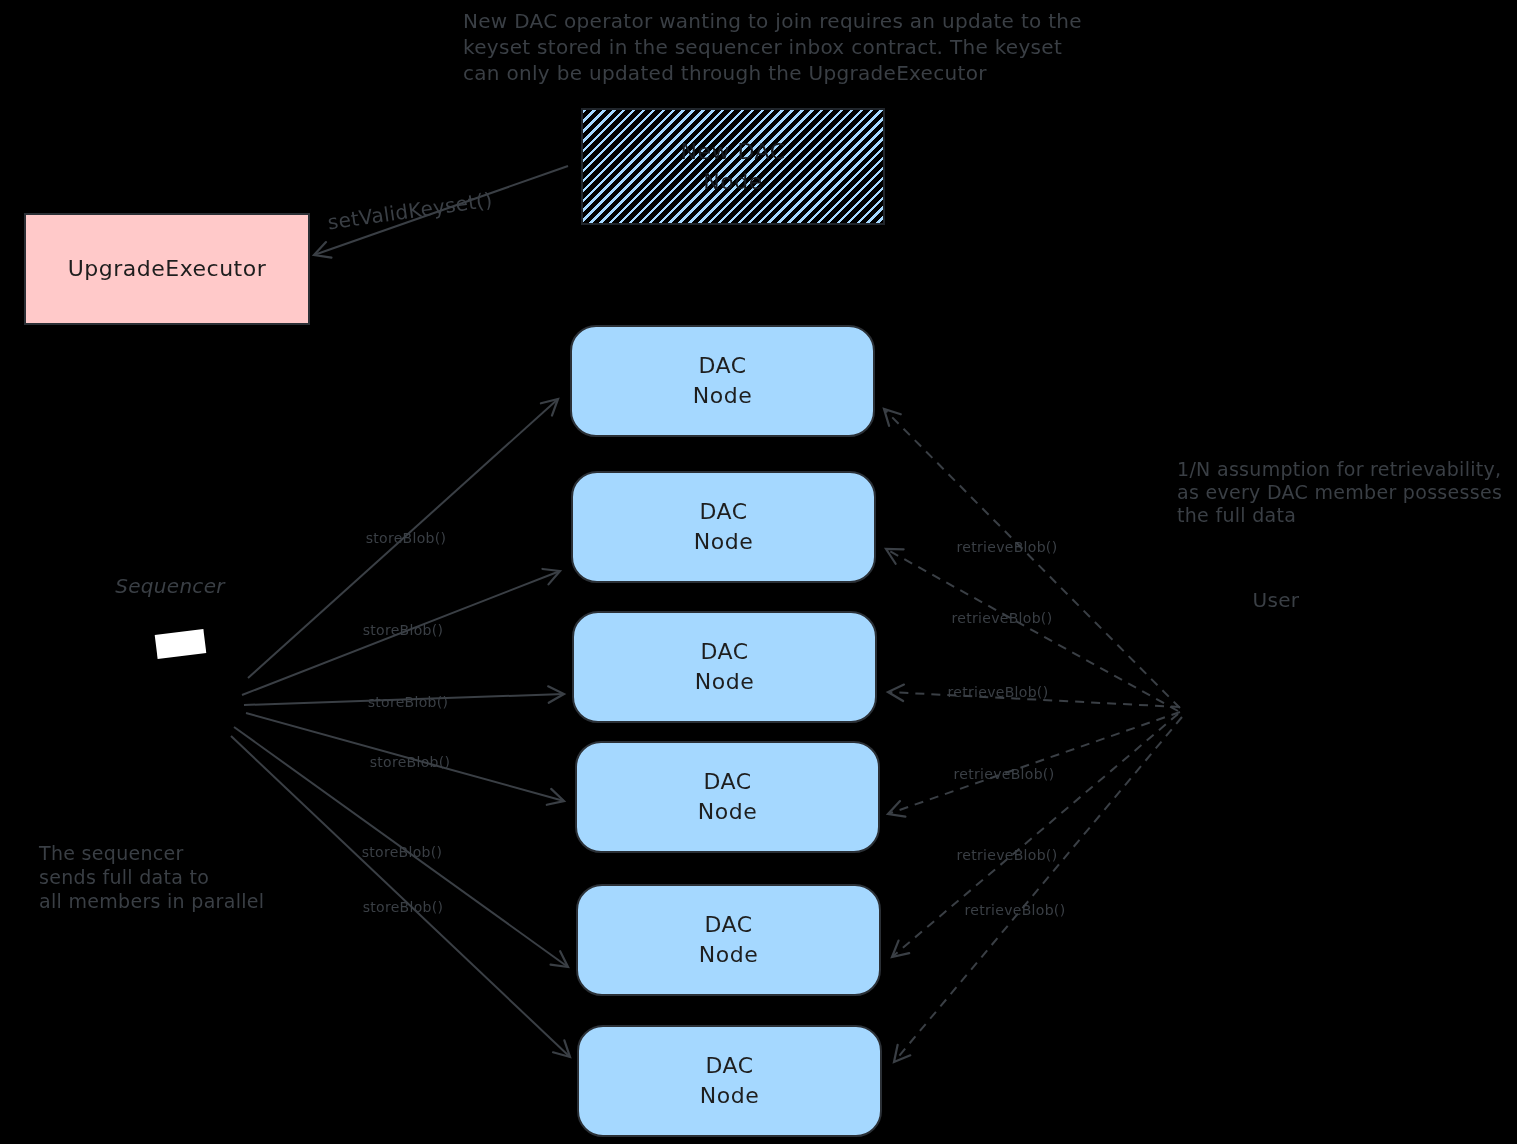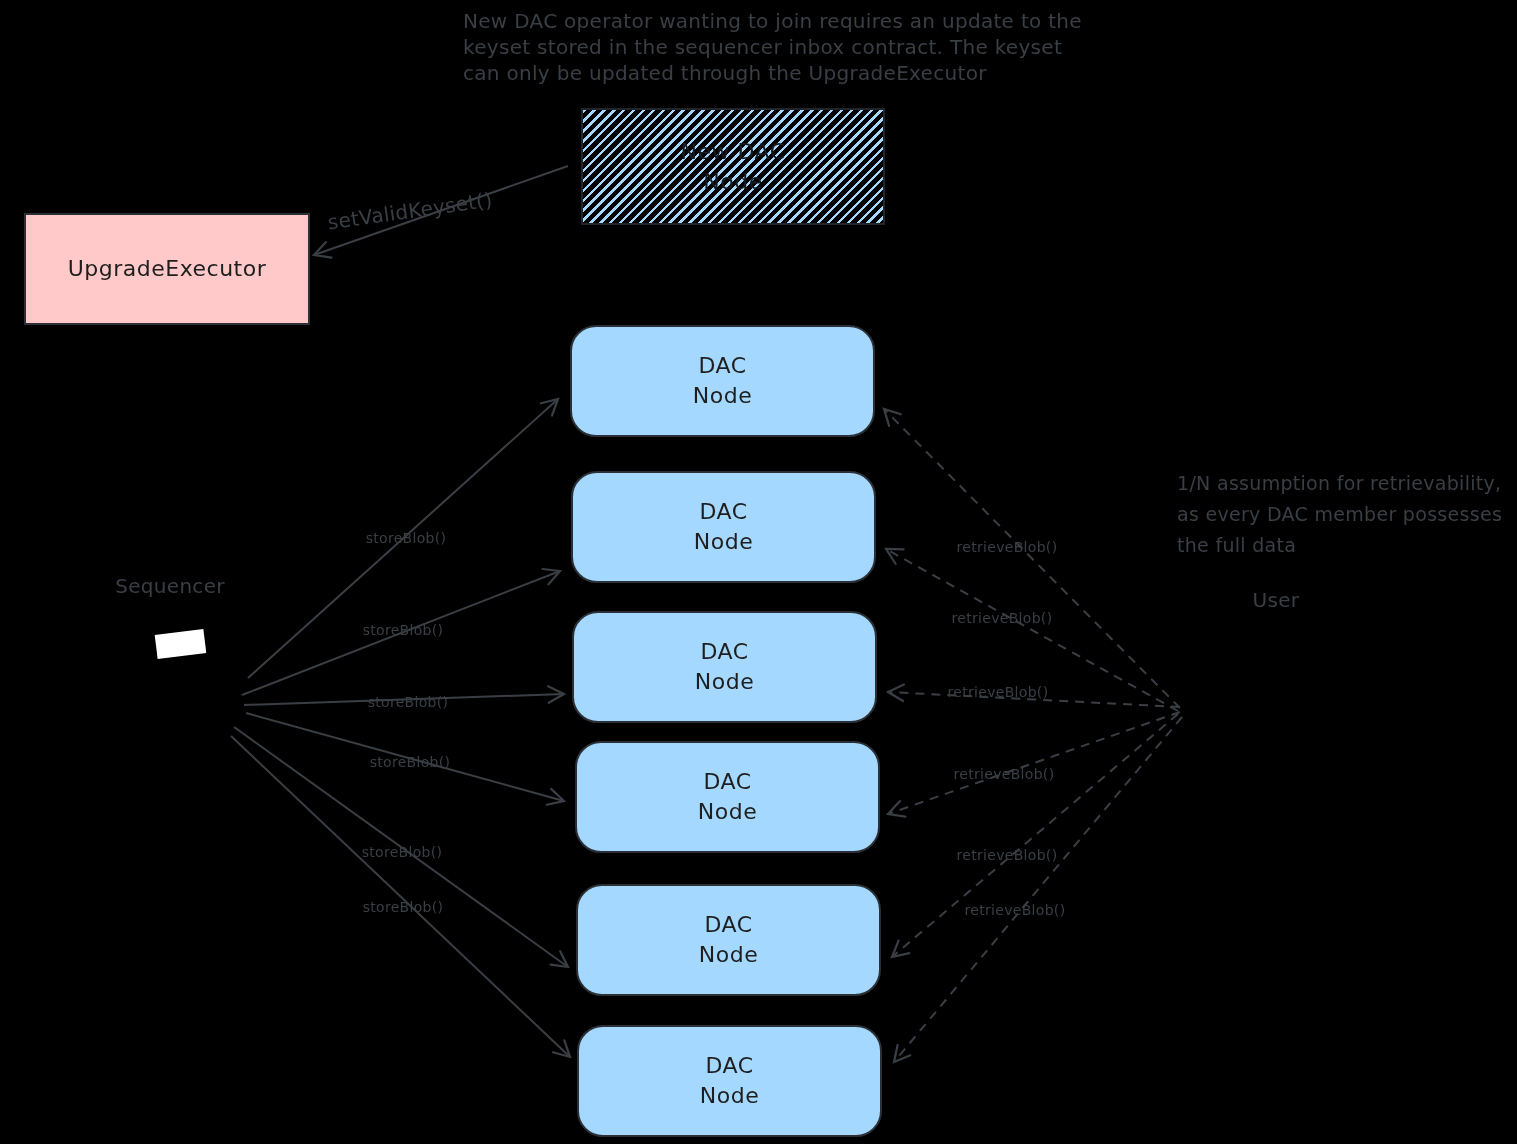--- a/index.html
+++ b/index.html
@@ -22,21 +22,21 @@
   .hatch{
     left:569px;top:108px;width:304px;height:117px;
     background:repeating-linear-gradient(135deg,var(--node-fill,#a5d8ff) 0 2.4px,transparent 2.4px 7px);
     border-color:#20252b;
     margin-left:12px;
   }
   .box-label{white-space:pre-line;color:var(--box-text,#1e1e1e);font-size:22px;line-height:30px;letter-spacing:.5px;}
   .hatch .box-label{color:#161b22;}
   .note{position:absolute;color:var(--annotation,#3a3f45);white-space:pre-line;letter-spacing:.3px;}
   .note.keyset{left:463px;top:8px;font-size:20px;line-height:26px;}
-  .note.retrievability{left:1177px;top:468px;font-size:19px;line-height:31px;}
+  .note.retrievability{left:1177px;top:458px;font-size:19px;line-height:23px;}
   .note.parallel{left:39px;top:841px;font-size:19px;line-height:24px;}
   .lbl{
     position:absolute;transform:translate(-50%,-50%);
     color:var(--annotation,#3a3f45);font-size:14px;white-space:nowrap;letter-spacing:.3px;
   }
   .lbl.tilt{transform:translate(-50%,-50%) rotate(-8deg);font-size:20px;}
   .lbl.entity{font-size:20px;}
   .screen{
     position:absolute;left:156px;top:632px;width:49px;height:24px;
     background:var(--screen-white,#fff);transform:rotate(-7deg);
@@ -79,21 +79,21 @@
     <span class="box-label">New DAC
 Node</span>
   </div>
 
   <div class="box executor">
     <span class="box-label">UpgradeExecutor</span>
   </div>
 
   <div class="lbl tilt" style="left:410px;top:211px;">setValidKeyset()</div>
 
-  <div class="lbl entity" style="left:170px;top:586px;">Sequencer</div>
+  <div class="lbl entity" style="left:170px;top:586px;font-style:italic;">Sequencer</div>
   <div class="screen"></div>
 
   <div class="box node" style="left:570px;top:325px;">
     <span class="box-label">DAC
 Node</span>
   </div>
   <div class="box node" style="left:571px;top:471px;">
     <span class="box-label">DAC
 Node</span>
   </div>
@@ -126,14 +126,17 @@
   <div class="lbl" style="left:998px;top:692px;">retrieveBlob()</div>
   <div class="lbl" style="left:1004px;top:774px;">retrieveBlob()</div>
   <div class="lbl" style="left:1007px;top:855px;">retrieveBlob()</div>
   <div class="lbl" style="left:1015px;top:910px;">retrieveBlob()</div>
 
   <div class="note retrievability">1/N assumption for retrievability,
 as every DAC member possesses
 the full data</div>
   <div class="lbl entity" style="left:1276px;top:600px;">User</div>
 
+  <div class="note parallel">The sequencer
+sends full data to
+all members in parallel</div>
 
 </div>
 
 </body></html>

